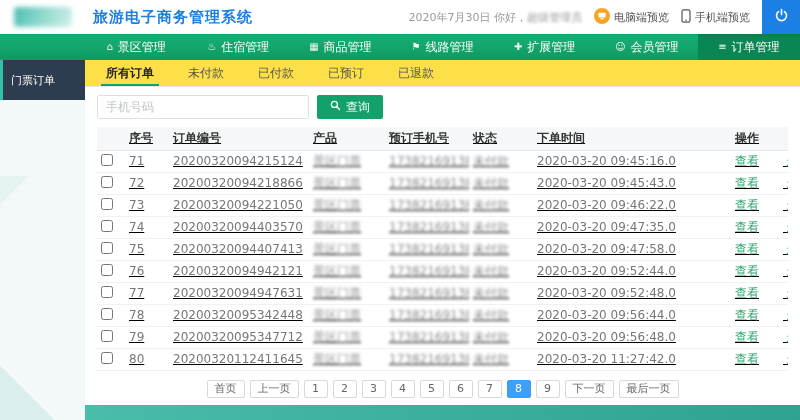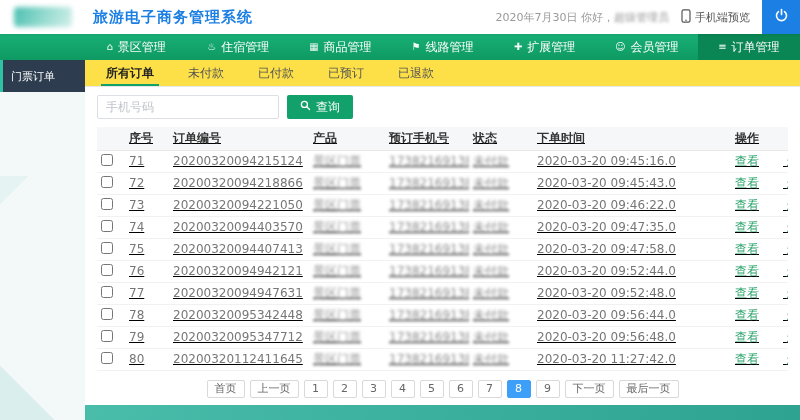--- a/index.html
+++ b/index.html
@@ -30,38 +30,38 @@
     color:#fff; font-size:12px; cursor:pointer; white-space:nowrap; }
   .nav-item.active { background:var(--nav-active-green,#0a8554); }
   .nav-icon { font-size:10px; opacity:.95; line-height:1; }
 
   
   .sidebar { position:absolute; top:60px; left:0; width:85px; bottom:0;
     background:
       linear-gradient(45deg, rgba(69,184,166,.14) 30%, transparent 30.5%) 0 100%/90px 90px no-repeat,
       linear-gradient(135deg, rgba(69,184,166,.08) 20%, transparent 20.5%) 0 40%/70px 70px no-repeat,
       #f3f8f9; }
-  .side-item { height:32px; background:var(--sidebar-dark,#2d3d4f);
+  .side-item { height:40px; background:var(--sidebar-dark,#2d3d4f);
     border-left:3px solid var(--accent-teal,#2fc3a4);
     display:flex; align-items:center; padding-left:8px; cursor:pointer; }
   .side-label { color:#fff; font-size:11px; white-space:nowrap; }
 
   
   .content { position:absolute; top:60px; left:85px; right:0; bottom:0; background:#fff;
     display:flex; flex-direction:column; overflow:hidden; }
 
   .tabs { display:flex; height:27px; border-bottom:1px solid #e7e7e7; padding-left:4px; background:#fde047; }
   .tab { padding:0 17px; display:flex; align-items:center; font-size:12px; color:#555;
     position:relative; cursor:pointer; white-space:nowrap; }
   .tab.active .tab-label { color:#222; font-weight:bold; }
   .tab.active::after { content:""; position:absolute; left:12px; right:12px; bottom:0;
     height:2px; background:var(--primary-green,#12a06b); }
 
   .search-row { display:flex; align-items:center; gap:8px; padding:8px 12px 6px; }
-  .search-input { width:182px; height:24px; border:1px solid #dcdfe3; border-radius:2px;
+  .search-input { width:212px; height:24px; border:1px solid #dcdfe3; border-radius:2px;
     padding:0 8px; font-size:12px; color:#333; outline:none;
     font-family:"DejaVu Sans","Liberation Sans",sans-serif; }
   .search-input::placeholder { color:#c0c4cc; }
   .search-btn { height:24px; border:none; border-radius:2px; background:var(--primary-green,#12a06b);
     color:#fff; font-size:12px; padding:0 13px; display:flex; align-items:center; gap:5px;
     cursor:pointer; font-family:"DejaVu Sans","Liberation Sans",sans-serif; }
 
   table.orders { width:calc(100% - 24px); margin:2px 12px 0; border-collapse:collapse;
     table-layout:fixed; font-size:12px;text-decoration:underline; }
   .orders th { height:23px; background:#f6f7f9; color:#333; font-weight:bold; text-align:left;
@@ -91,20 +91,30 @@
 
 <header class="topbar">
   <div class="logo">
     <div class="logo-blob"></div>
   </div>
   <div class="app-title">旅游电子商务管理系统</div>
   <div class="topbar-right">
     <div class="date-text">
       <span>2020年7月30日</span>
       <span>你好，</span><span class="blur">超级管理员</span>
+    </div>
+    <div class="preview-btn">
+      <span>
+        <svg width="16" height="16" viewBox="0 0 16 16">
+            <circle cx="8" cy="8" r="8" fill="#f6a523"></circle>
+            <rect x="4.4" y="4.8" width="7.2" height="4.8" rx="0.6" fill="#fff"></rect>
+            <rect x="6.4" y="10.2" width="3.2" height="1.1" fill="#fff"></rect>
+          </svg>
+      </span>
+      <span>电脑端预览</span>
     </div>
     <div class="preview-btn">
       <span>
         <svg width="10" height="14" viewBox="0 0 10 14">
             <rect x="1" y="0.8" width="8" height="12.4" rx="1.6" fill="none" stroke="#555" stroke-width="1.2"></rect>
             <circle cx="5" cy="11.2" r="0.8" fill="#555"></circle>
           </svg>
       </span>
       <span>手机端预览</span>
     </div>

